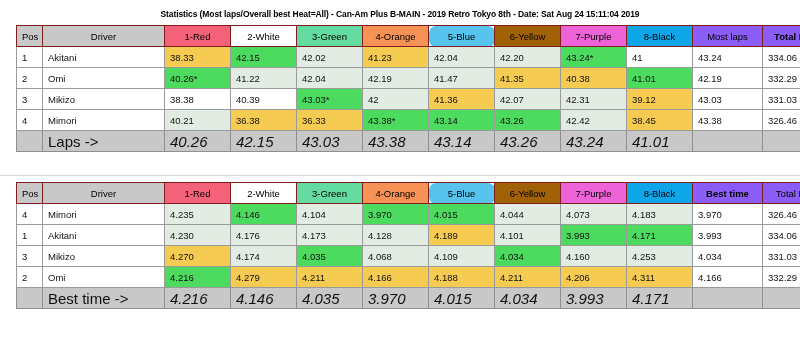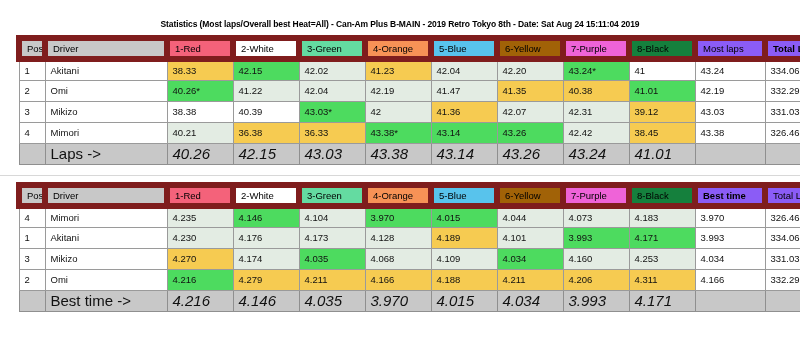--- a/index.html
+++ b/index.html
@@ -11,21 +11,21 @@
   .sheet{position:relative;width:800px;height:357px;}
 
   .panel{position:absolute;left:0;width:800px;}
   .panel1{top:0;height:176px;}
   .panel2{top:176px;height:181px;}
 
   .title{
     text-align:center;font-size:8.5px;font-weight:bold;
     letter-spacing:-0.1px;color:#000;
   }
-  .panel1 .title{padding-top:19px;}
+  .panel1 .title{padding-top:9px;}
   .panel2 .title{padding-top:11px;}
 
   .tablewrap{margin:6px 16px 0 16px;}
 
   table.stats{
     border-collapse:collapse;width:768px;
     table-layout:fixed;background:#fff;
   }
   table.stats td, table.stats th{
     border:1px solid #9a9a9a;
@@ -37,30 +37,31 @@
   }
   
   col.c-pos{width:26px;}
   col.c-driver{width:122px;}
   col.c-lap{width:66px;}
   col.c-sum{width:70px;}
 
   
   tr.hdr td{
     font-weight:normal;background:#c8c8c8;color:#000;
-    border:6px solid #7f1d1d;
+    border:1px solid #7f1d1d;
+    text-align:center;
   }
   tr.hdr td.k-red{background:#f4627a;}
   tr.hdr td.k-white{background:#ffffff;}
   tr.hdr td.k-green{background:#64dba1;}
   tr.hdr td.k-orange{background:#f79256;}
   tr.hdr td.k-blue{background:#58c3ec;border-radius:7px;}
   tr.hdr td.k-yellow{background:#a16207;}
   tr.hdr td.k-purple{background:#ef63d8;}
-  tr.hdr td.k-black{background:#15803d;}
+  tr.hdr td.k-black{background:#0ea5e9;}
   tr.hdr td.k-sum{background:#8b5cf6;}
   tr.hdr td.bold{font-weight:bold;}
 
   
   tr.row td{background:#ffffff;}
   td.cell{font-size:9.5px;}
   td.bold{font-weight:bold;}
 
   
   .f-none{background:#ffffff !important;}

